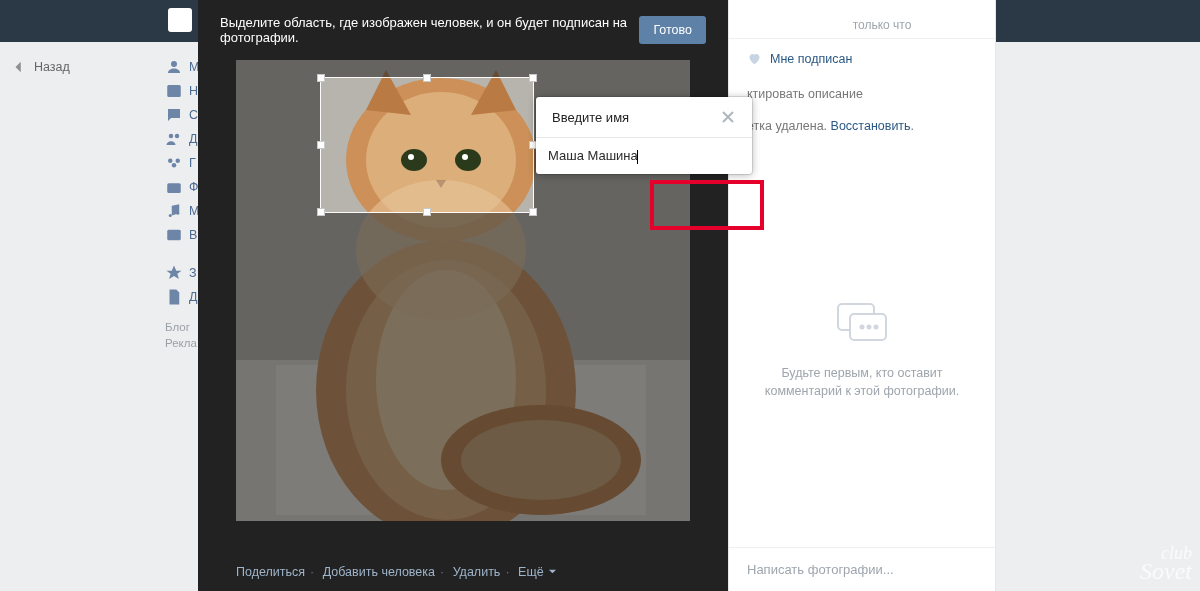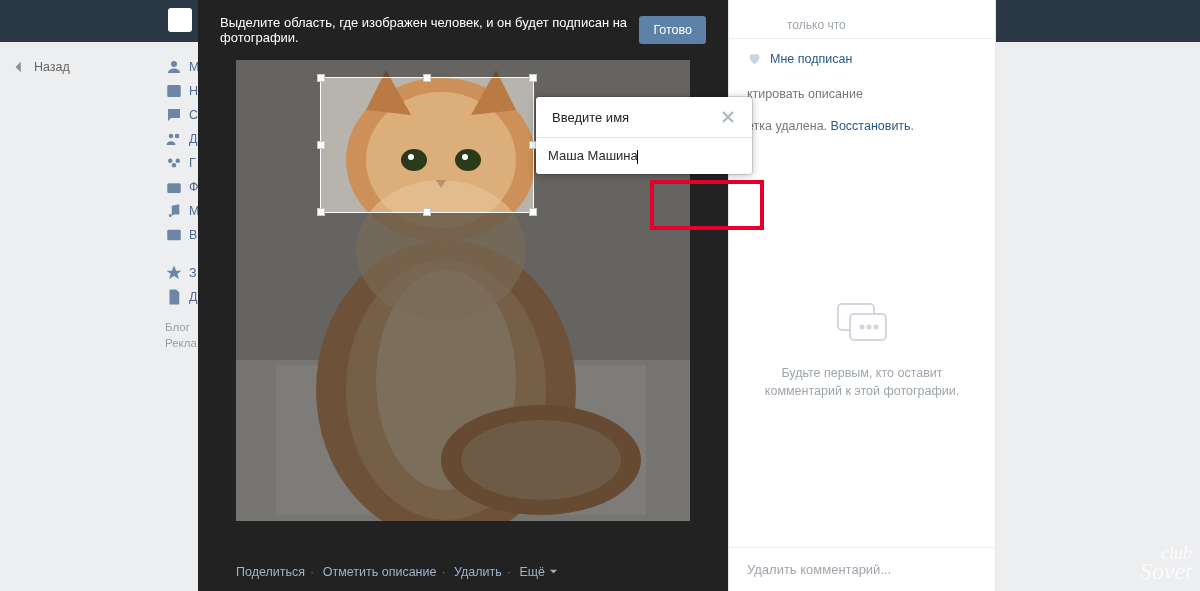--- a/index.html
+++ b/index.html
@@ -66,21 +66,21 @@
   .pfoot .l1 b{font-weight:500;}
   .pfoot .l1 .dim2{color:#9ba8b4;margin-left:10px;}
   .pfoot .l2{margin-top:6px;font-size:12.5px;color:#9eb4ca;}
   .pfoot .l2 span{cursor:pointer;}
   .pfoot .l2 .dot{color:#6b7785;margin:0 5px;}
   .pfoot .l2 .chev{display:inline-block;margin-left:4px;}
   .pfoot .l2 .chev svg{width:9px;height:9px;fill:#9eb4ca;}
 
   
   .rightpane{position:absolute;top:0;left:728px;width:268px;height:591px;background:#fff;z-index:15;border-left:1px solid #e7e8ec;border-right:1px solid #e7e8ec;}
-  .rightpane .meta{padding:18px 18px 6px;}
+  .rightpane .meta{padding:18px 18px 6px;text-align:center;}
   .rightpane .meta .when{color:#9ea5ad;font-size:12px;padding-left:40px;}
   .rightpane .like{display:flex;align-items:center;padding:12px 18px;border-top:1px solid #efeff1;color:#2a5885;}
   .hearticon{width:15px;height:15px;fill:#c8d4e2;margin-right:8px;}
   .rightpane .row{padding:9px 18px;font-size:12.5px;color:#777;}
   .rightpane .row a{color:#2a5885;text-decoration:none;}
   .rightpane .emptyc{text-align:center;color:#9ea5ad;position:absolute;top:300px;left:0;right:0;padding:0 24px;font-size:12.5px;line-height:18px;}
   .rightpane .emptyc .ic{width:60px;height:50px;margin:0 auto 14px;opacity:.8;}
   .rightpane .emptyc .ic svg{width:100%;height:100%;fill:none;stroke:#c7cdd6;stroke-width:2;}
   .rightpane .writec{position:absolute;bottom:0;left:0;right:0;padding:14px 18px;border-top:1px solid #efeff1;color:#9ea5ad;font-size:13px;cursor:text;}
 
@@ -230,21 +230,21 @@
     <div class="h ml"></div>
     <div class="h mr"></div>
     <div class="h bl"></div>
     <div class="h bm"></div>
     <div class="h br"></div>
   </div>
 
   <div class="pfoot">
     <div class="l2">
       <span>Поделиться</span><span class="dot">·</span>
-      <span>Отметить описание</span><span class="dot">·</span>
+      <span>Добавить человека</span><span class="dot">·</span>
       <span>Удалить</span><span class="dot">·</span>
       <span><span>Ещё</span><span class="chev"><svg viewBox="0 0 10 10">
               <path d="M1 3l4 4 4-4"></path>
             </svg></span></span>
     </div>
   </div>
 </div>
 
 <div class="tagpop">
   <div class="hdr">
@@ -281,19 +281,19 @@
           <rect x="18" y="14" width="36" height="26" rx="4" fill="#fff"></rect>
           <circle cx="30" cy="27" r="1.5" fill="#c7cdd6"></circle>
           <circle cx="37" cy="27" r="1.5" fill="#c7cdd6"></circle>
           <circle cx="44" cy="27" r="1.5" fill="#c7cdd6"></circle>
         </svg>
     </div>
     <div>Будьте первым, кто оставит</div>
     <div>комментарий к этой фотографии.</div>
   </div>
 
-  <div class="writec">Удалить комментарий...</div>
+  <div class="writec">Написать фотографии...</div>
 </div>
 
 <div class="wm">
   <div class="a">club</div>
   <div class="b">Sovet</div>
 </div>
 
 </body></html>

